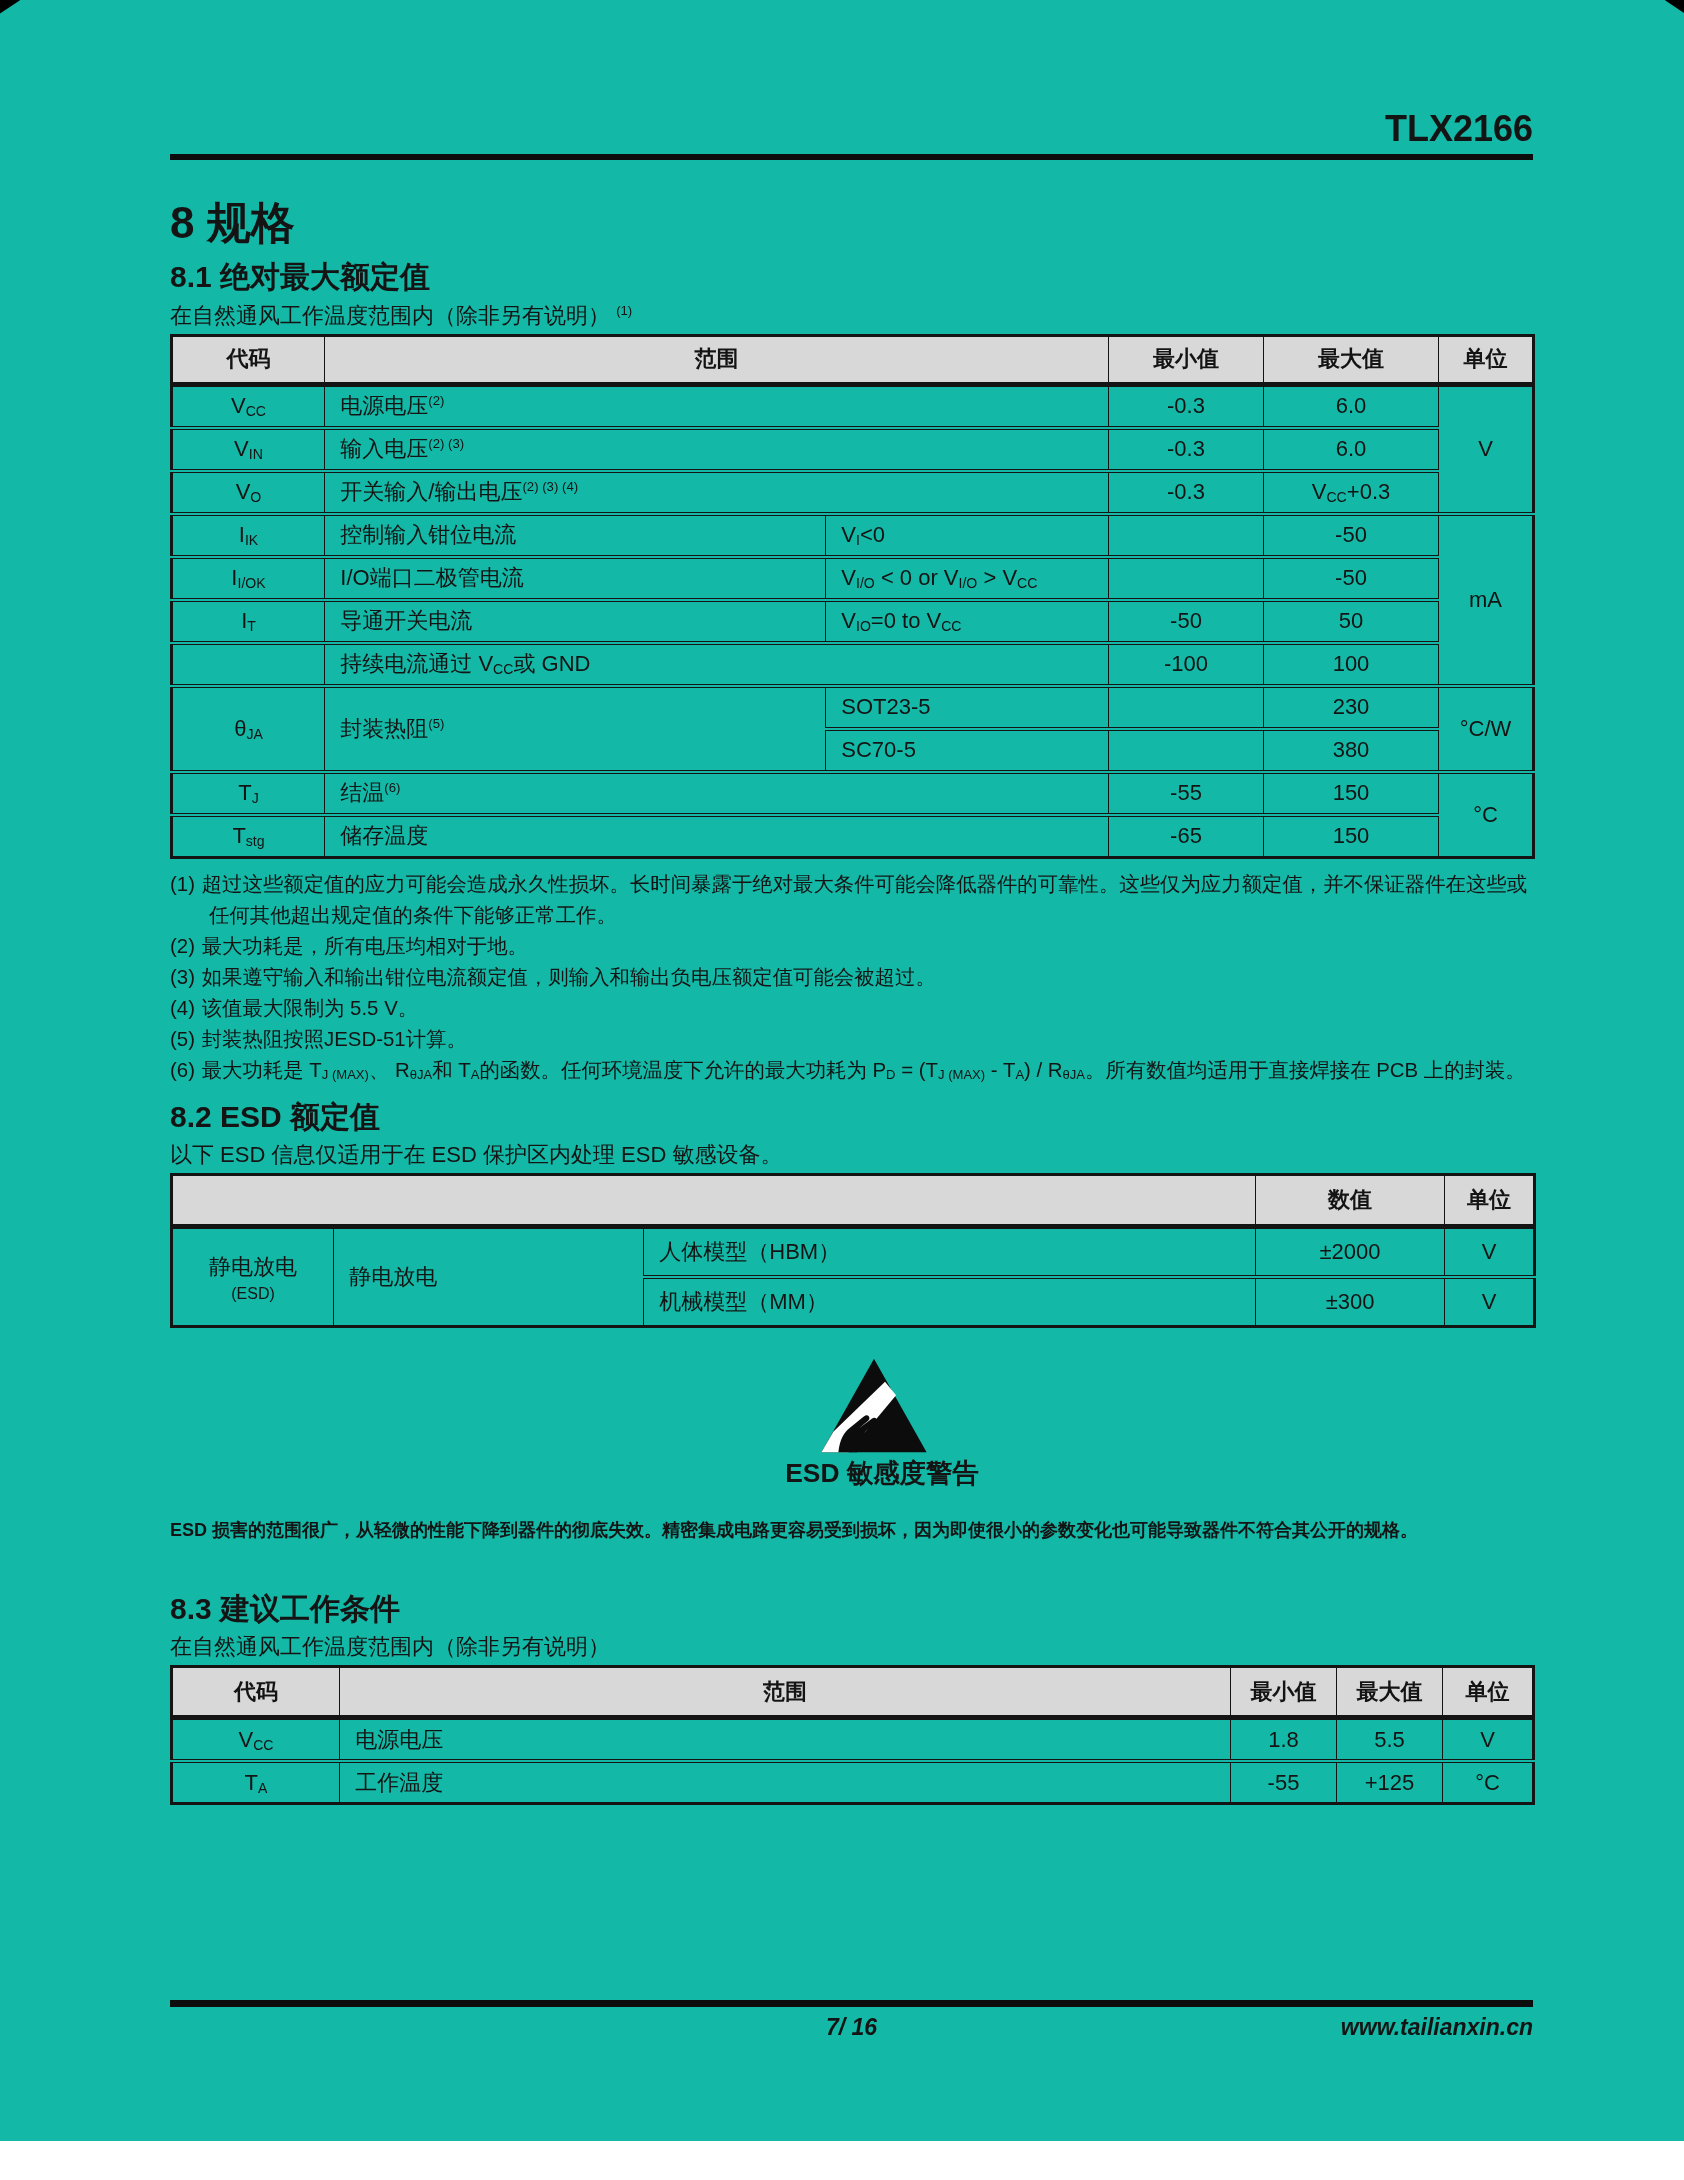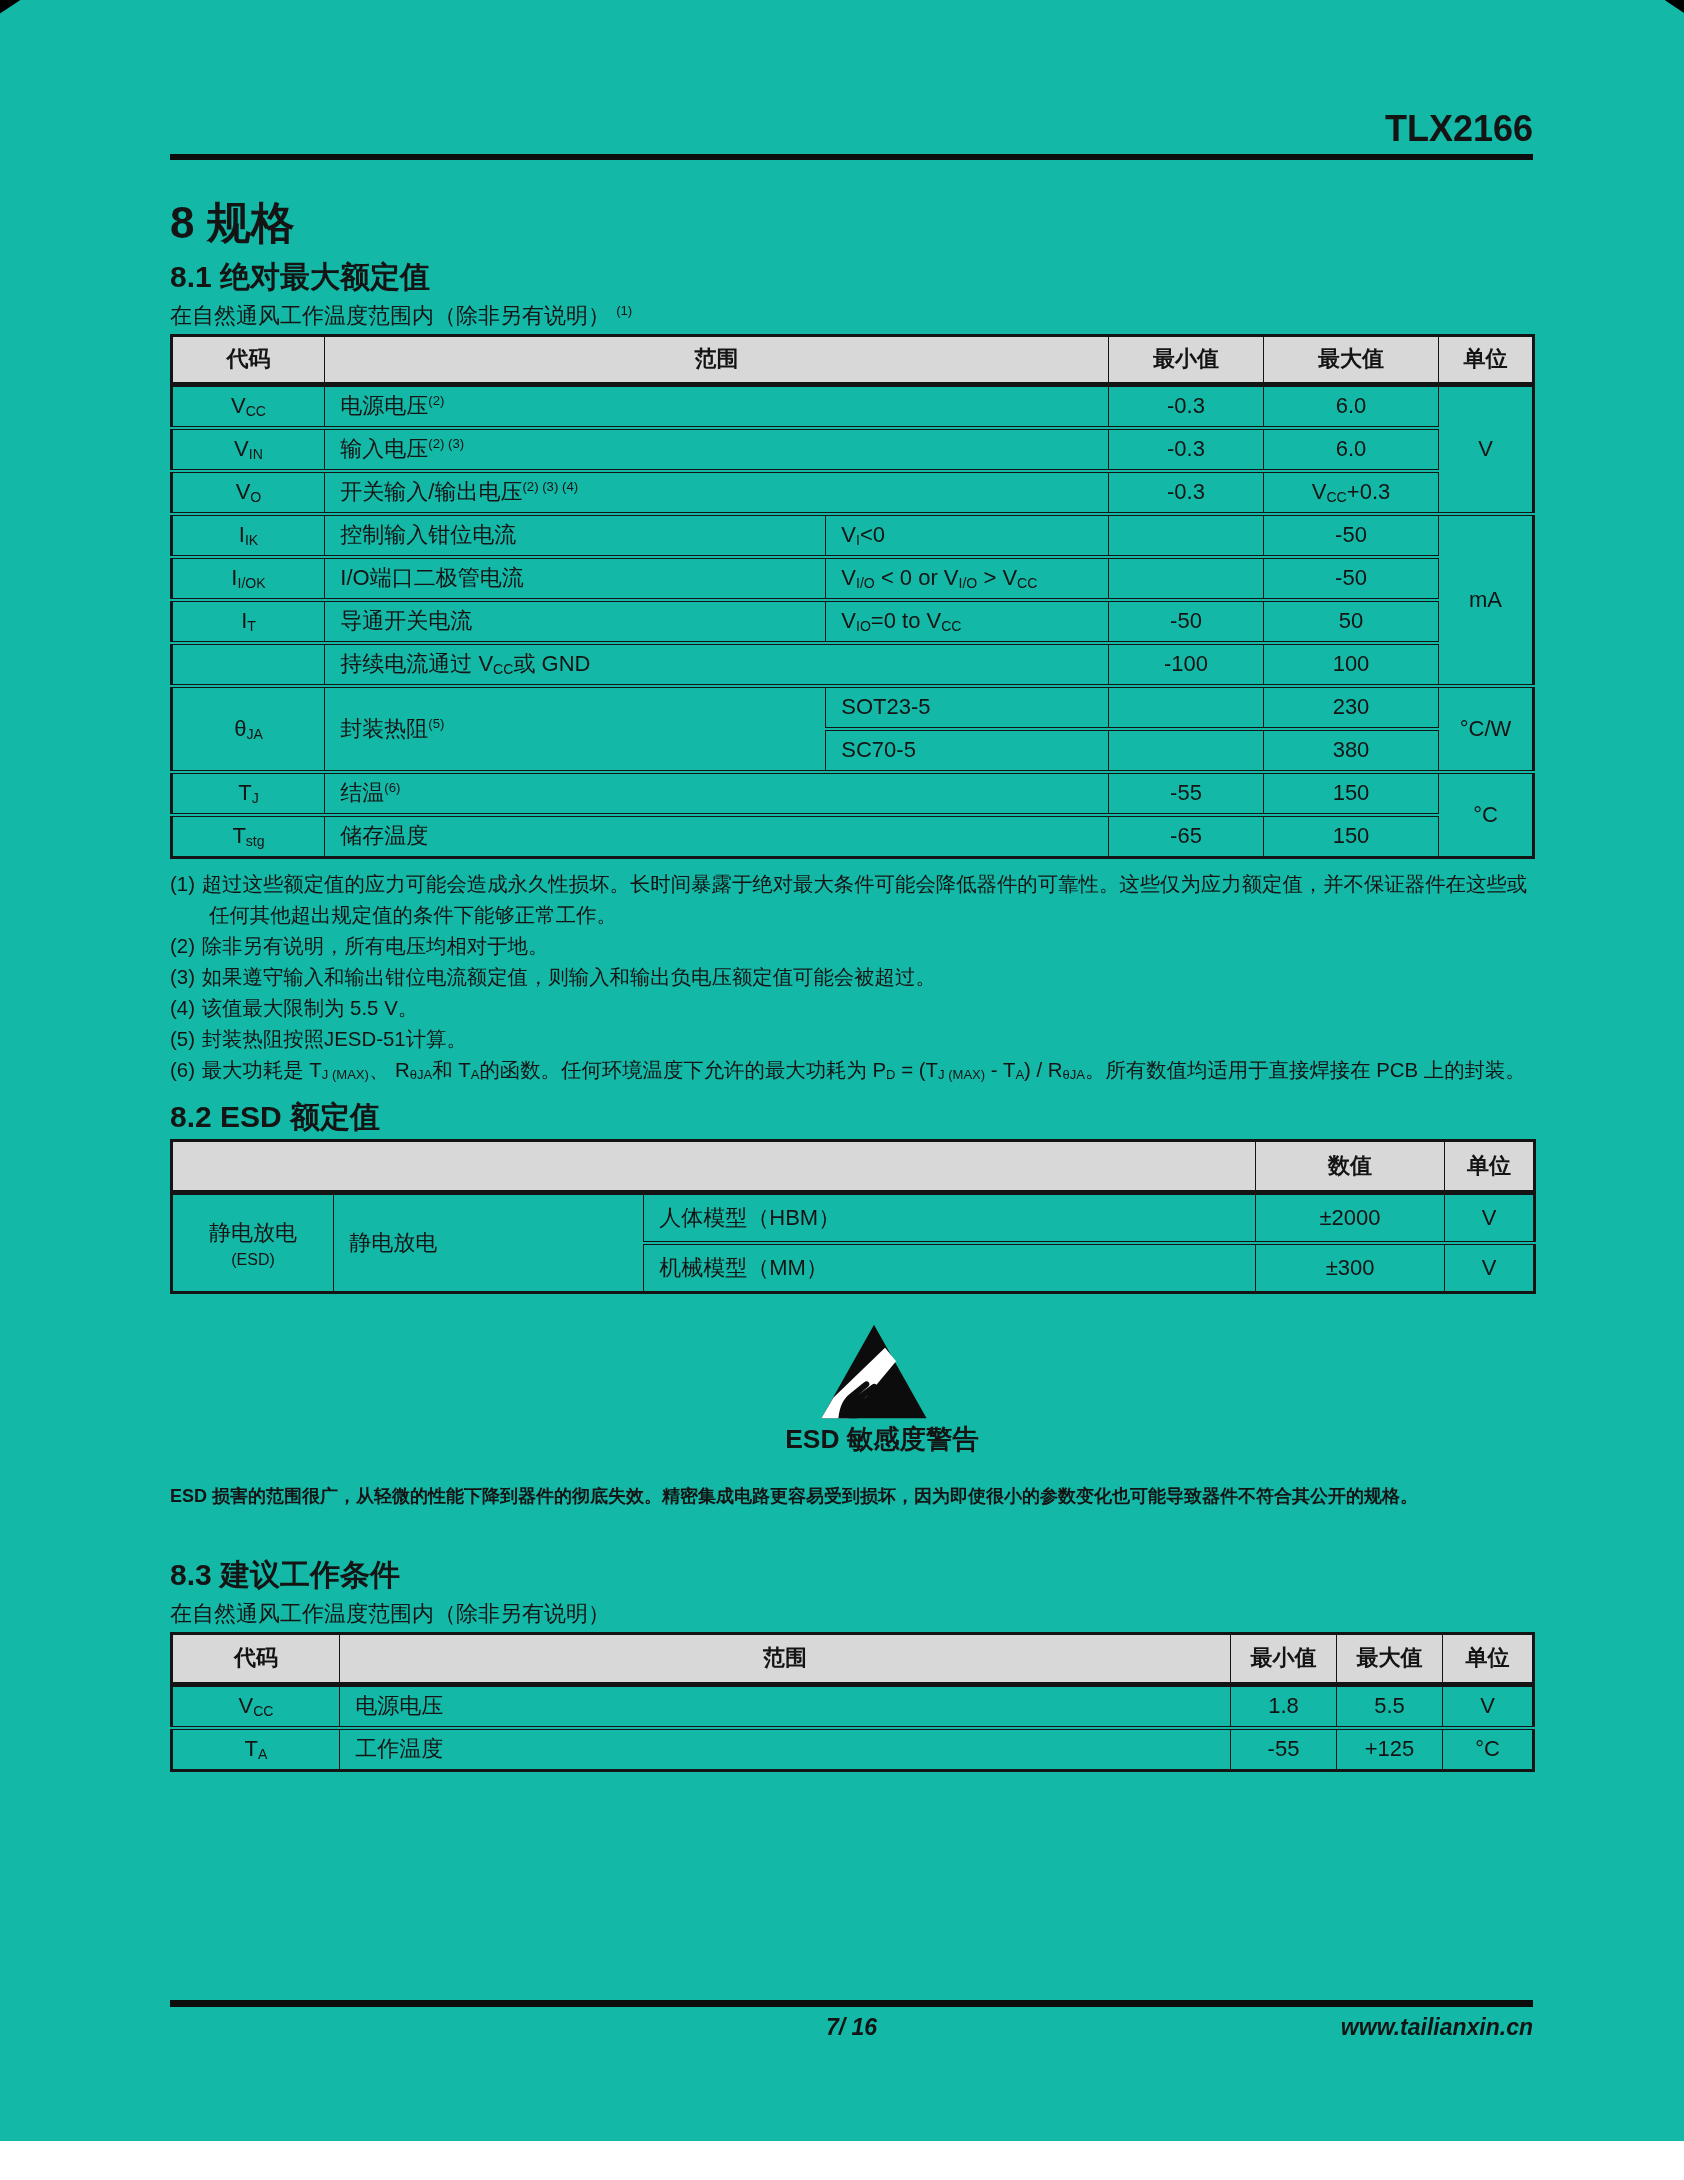--- a/index.html
+++ b/index.html
@@ -156,28 +156,29 @@
         <td class="code"><span>T</span><sub>stg</sub></td>
         <td class="left" colspan="2"><span>储存温度</span></td>
         <td>-65</td>
         <td>150</td>
       </tr>
     </tbody>
       </table>
 
     <div class="notes">
       <div class="note"><span class="m">(1)</span><span><span>超过这些额定值的应力可能会造成永久性损坏。长时间暴露于绝对最大条件可能会降低器件的可靠性。这些仅为应力额定值，并不保证器件在这些或任何其他超出规定值的条件下能够正常工作。</span></span></div>
-      <div class="note"><span class="m">(2)</span><span><span>除非另有说明，所有电压均相对于地。</span></span></div>
+      <div class="note"><span class="m">(2)</span><span><span>最大功耗是，所有电压均相对于地。</span></span></div>
       <div class="note"><span class="m">(3)</span><span><span>如果遵守输入和输出钳位电流额定值，则输入和输出负电压额定值可能会被超过。</span></span></div>
       <div class="note"><span class="m">(4)</span><span><span>该值最大限制为 5.5 V。</span></span></div>
       <div class="note"><span class="m">(5)</span><span><span>封装热阻按照JESD-51计算。</span></span></div>
       <div class="note"><span class="m">(6)</span><span><span>最大功耗是 T</span><sub>J (MAX)</sub><span>、 R</span><sub>θJA</sub><span>和 T</span><sub>A</sub><span>的函数。任何环境温度下允许的最大功耗为 P</span><sub>D</sub><span> = (T</span><sub>J (MAX)</sub><span> - T</span><sub>A</sub><span>) / R</span><sub>θJA</sub><span>。所有数值均适用于直接焊接在 PCB 上的封装。</span></span></div>
     </div>
 
     <h2 class="sec gap-med">8.2 ESD 额定值</h2>
+    <p class="intro">以下 ESD 信息仅适用于在 ESD 保护区内处理 ESD 敏感设备。</p>
 
     <table class="tbl t2">
       <colgroup>
         <col style="width:162px">
           <col style="width:310px">
           <col style="width:612px">
         <col style="width:189px">
           <col style="width:90px">
       </colgroup>
       <tbody>

